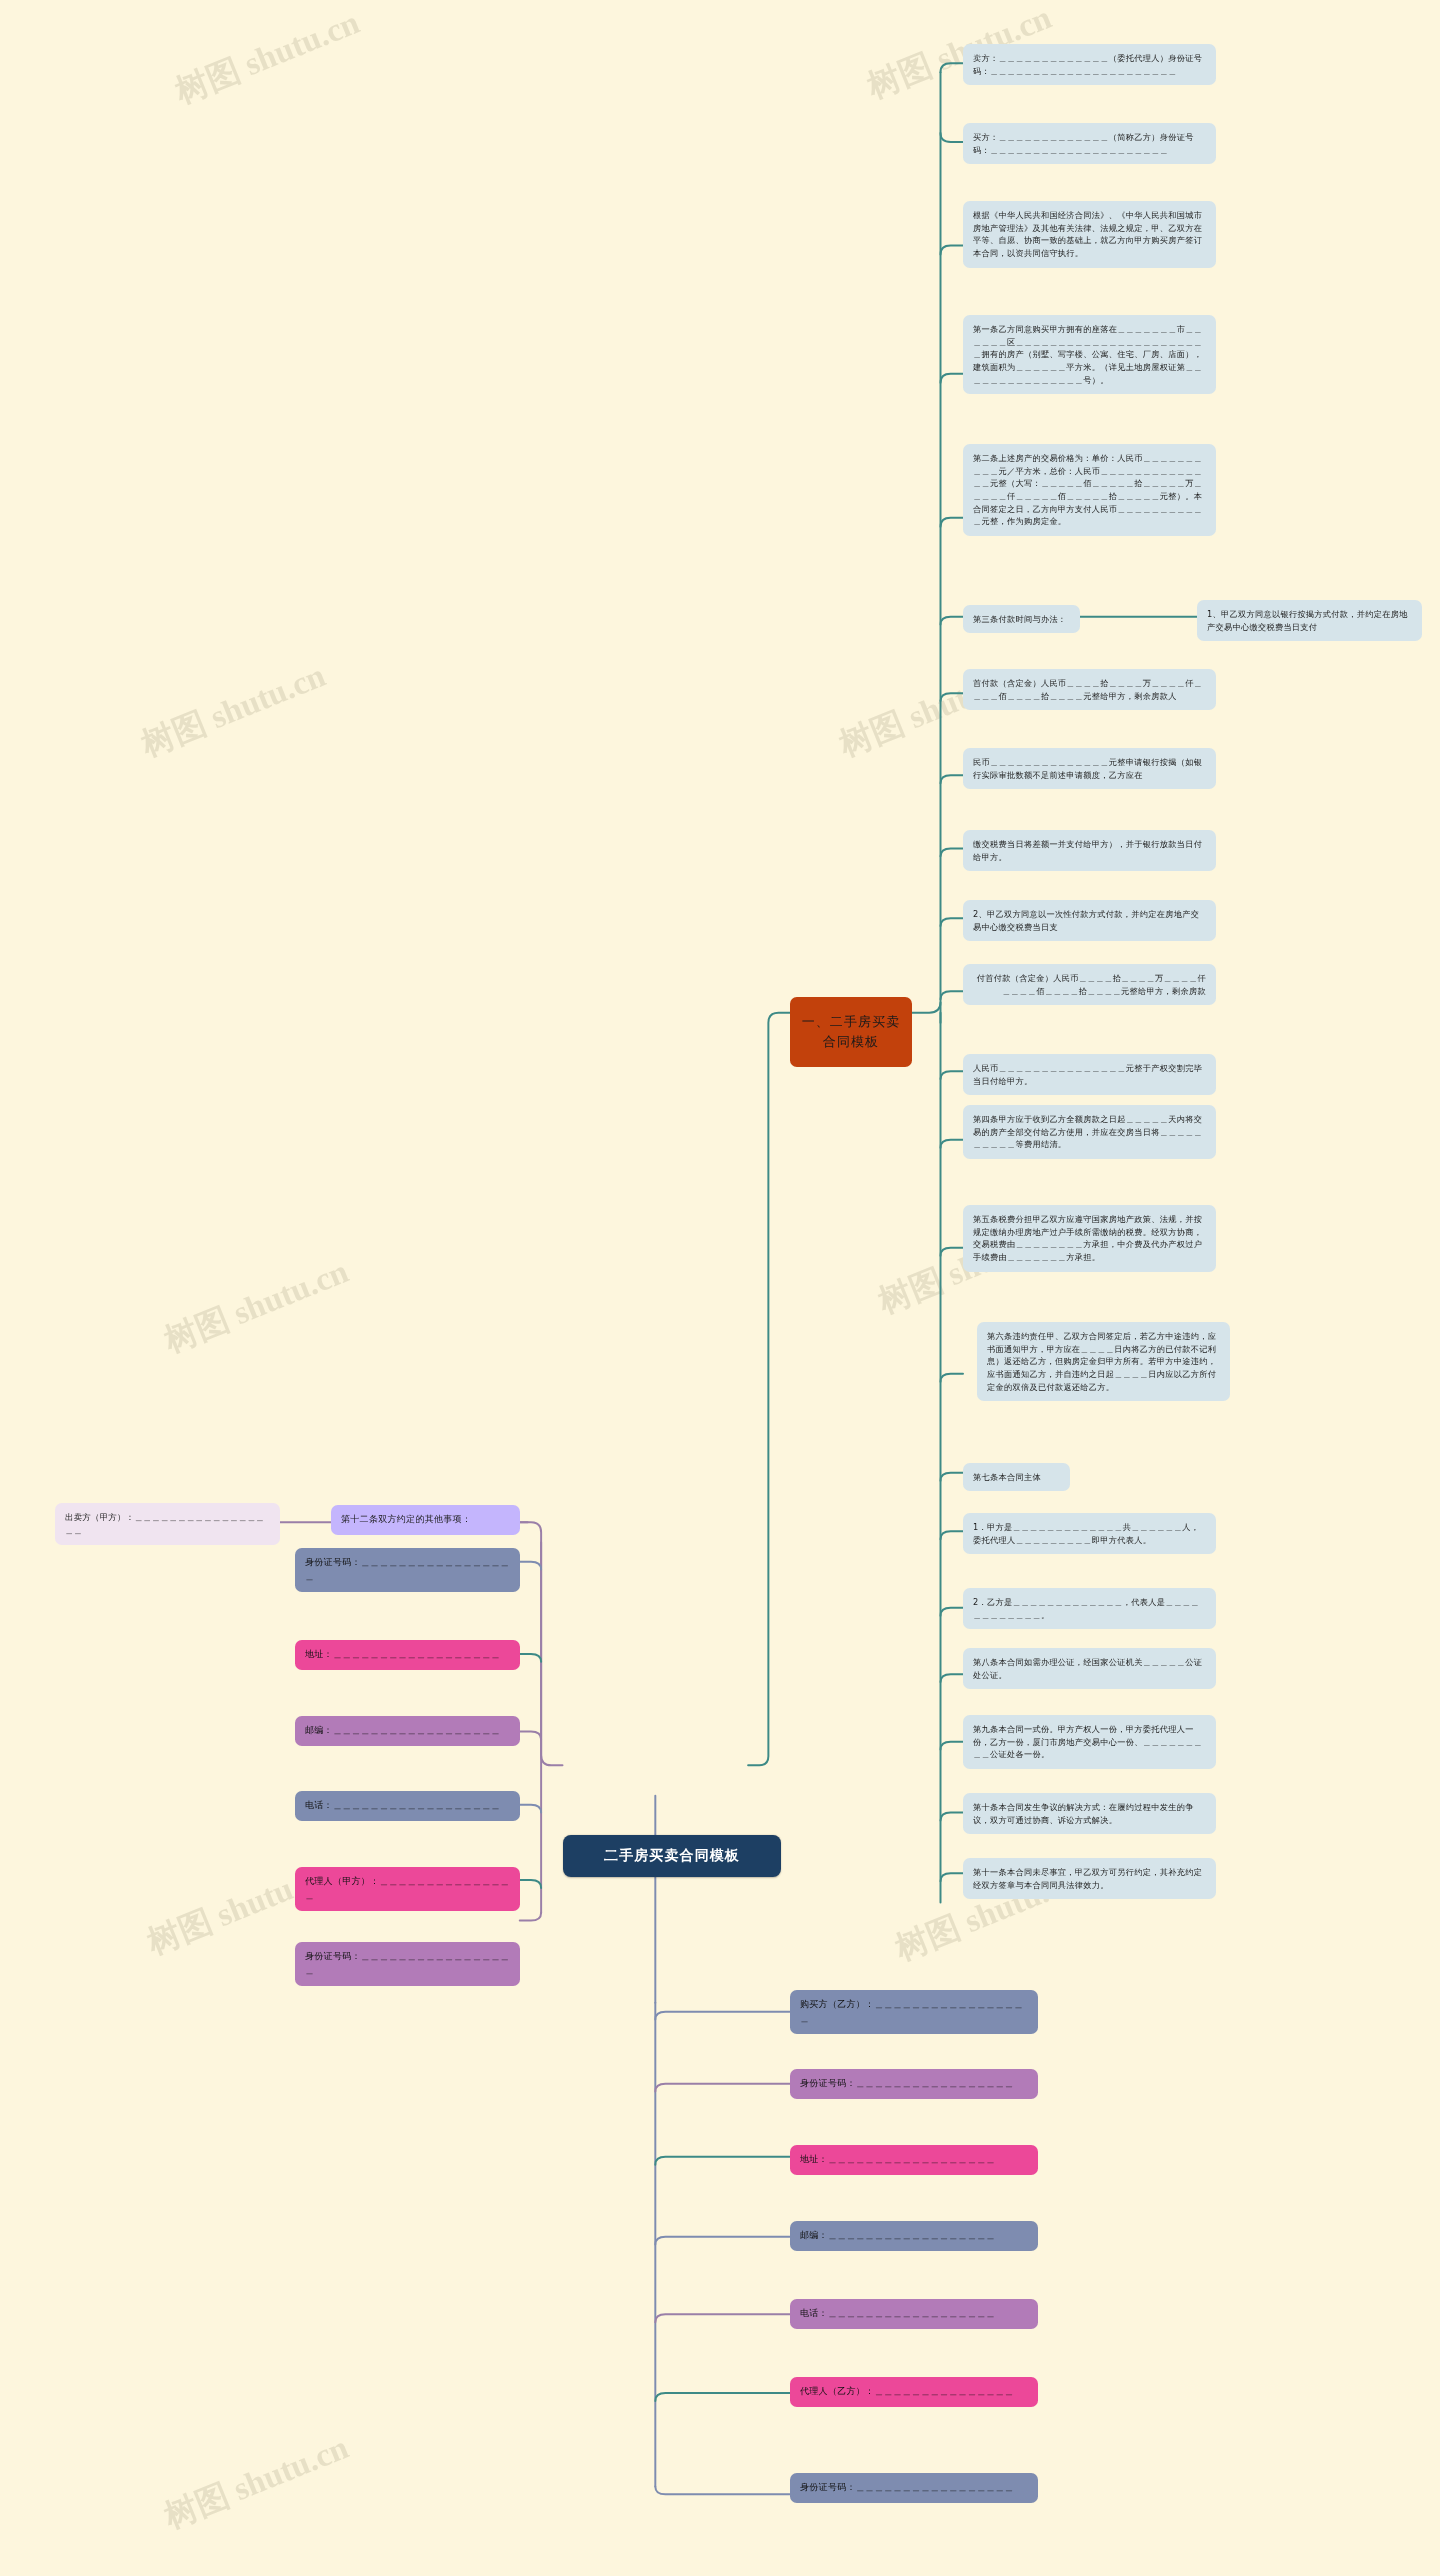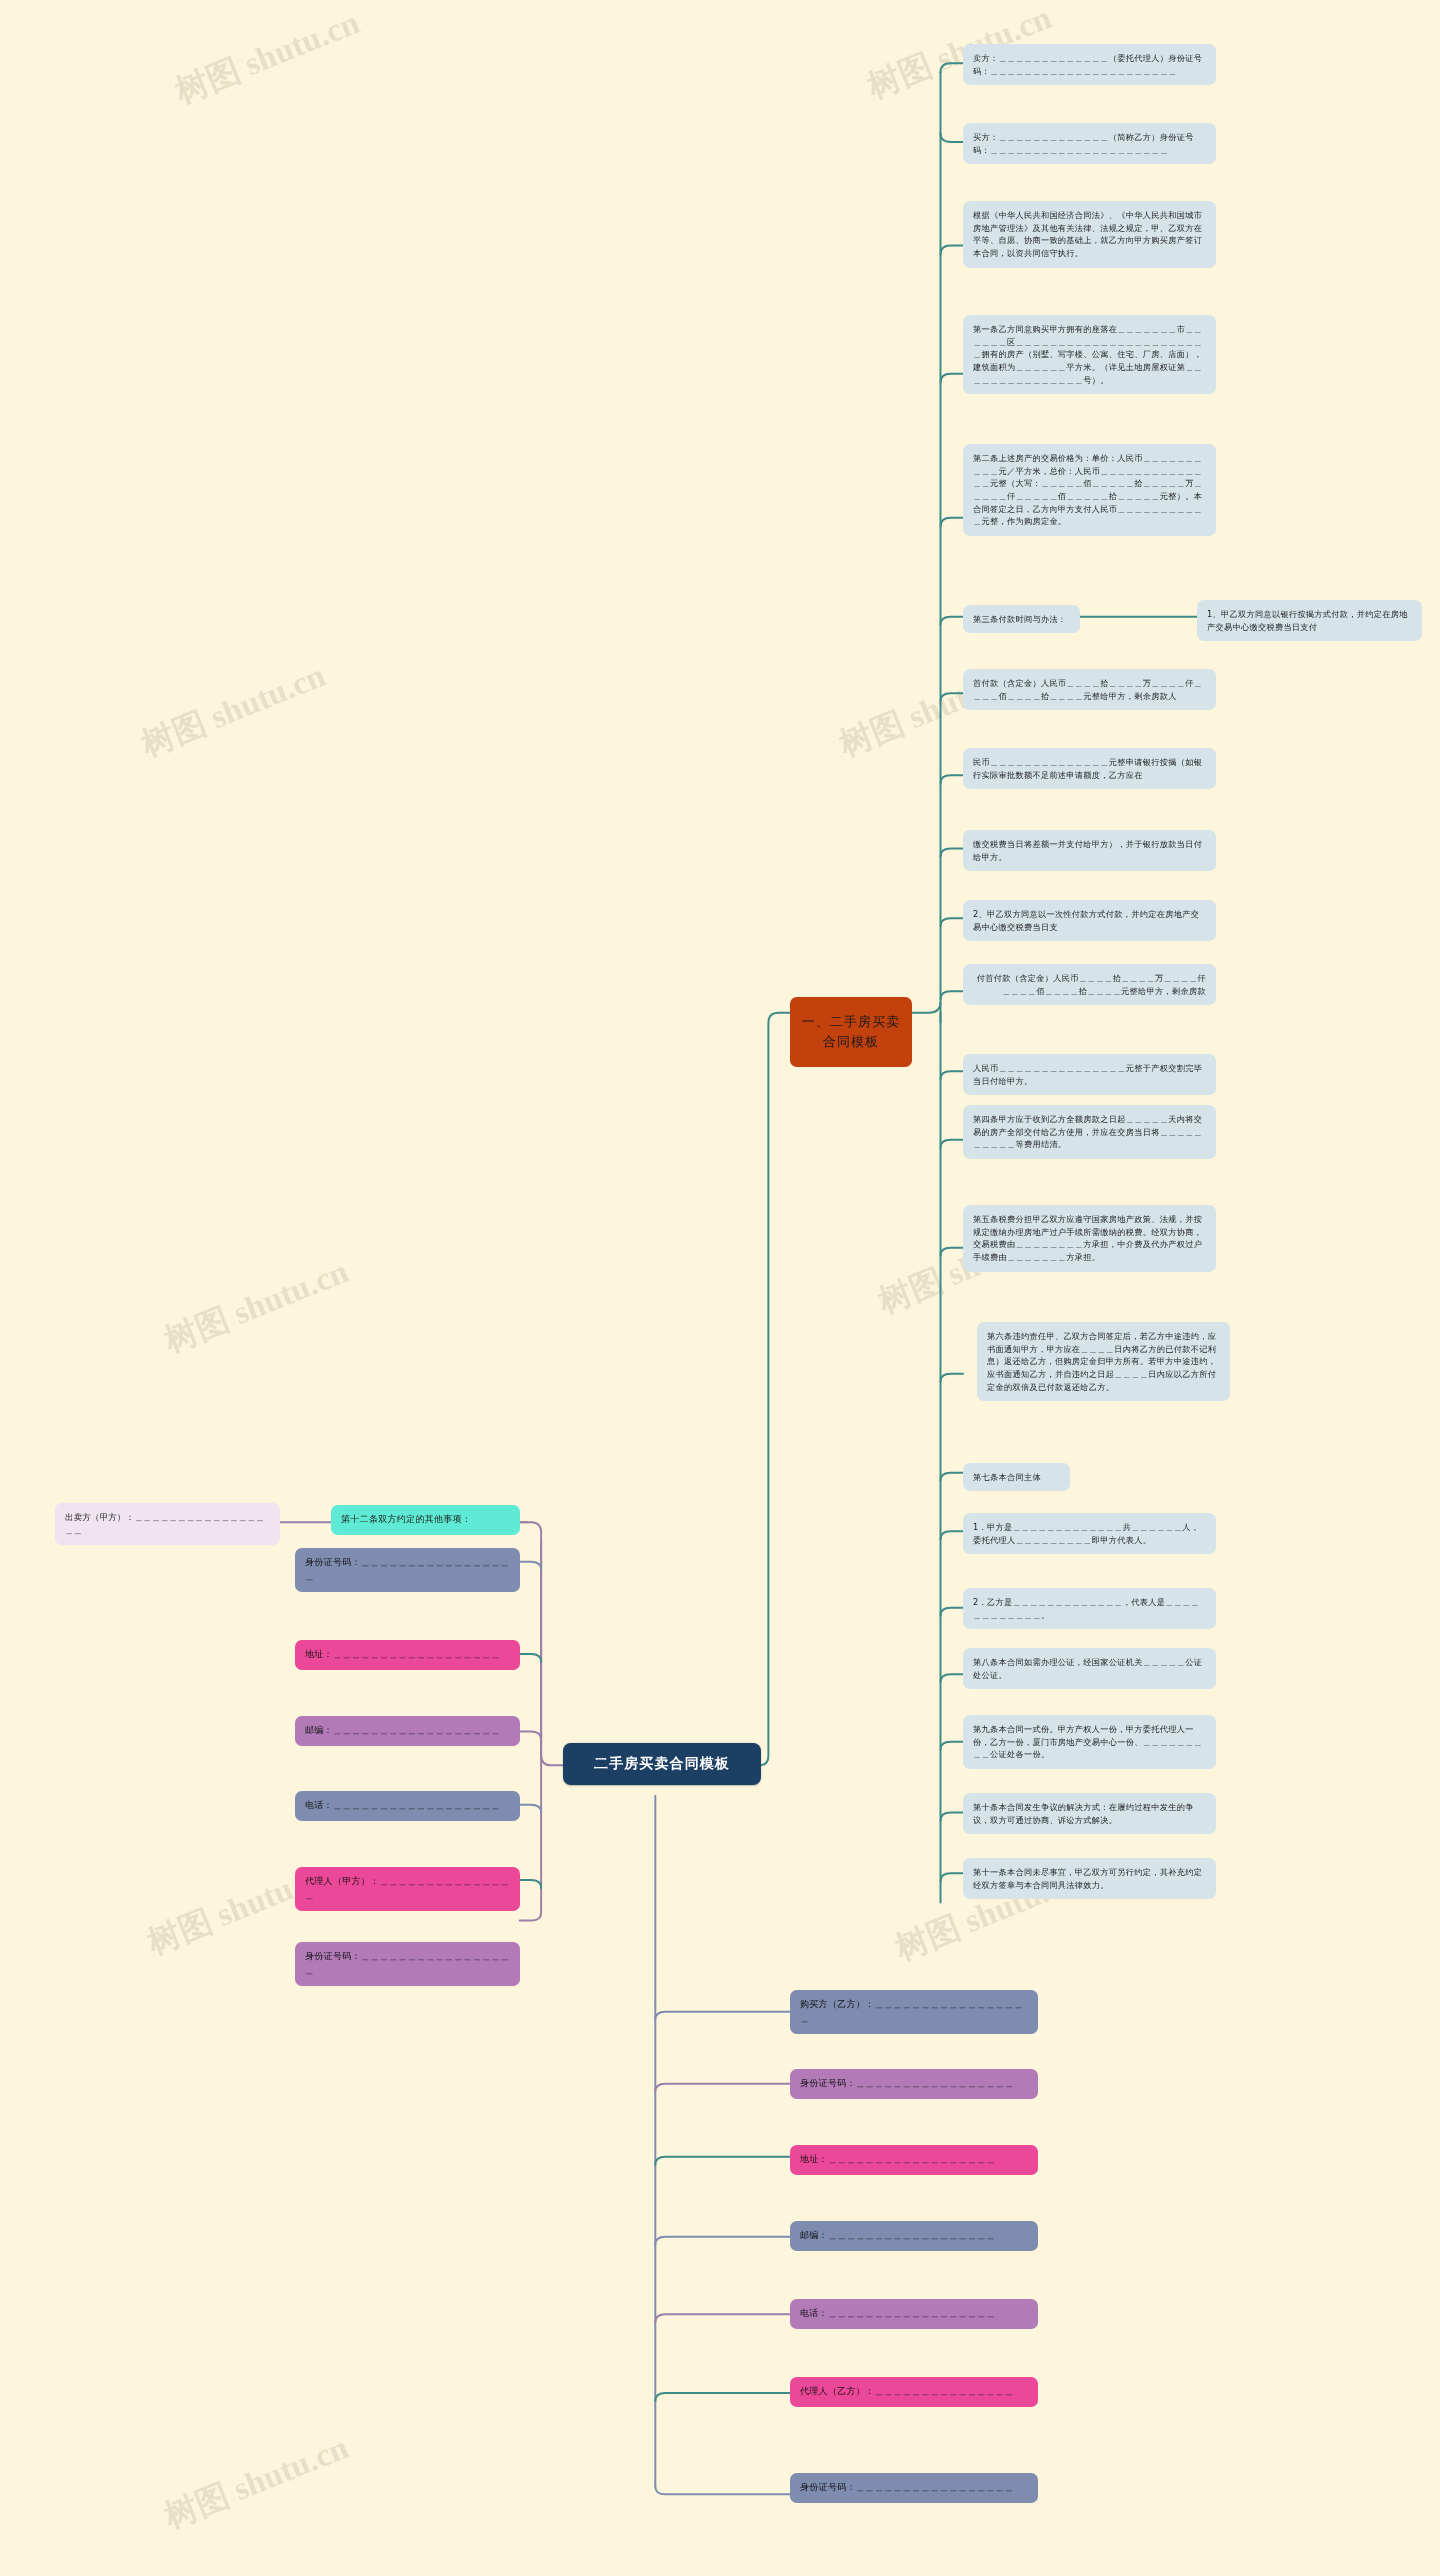--- a/index.html
+++ b/index.html
@@ -38,21 +38,21 @@
     padding:15px 10px; letter-spacing:1.1px;
   }
   .n-leaf {       
     background:#d6e4ea; color:#1c1c1c;
     font-size:8.2px;
   }
   .n-pinklite {   
     background:#f0e4f0; color:#1c1c1c; font-size:8.4px;
   }
   .n-purple {
-    background:#5eead4; color:#1c1c1c; font-size:9px;
+    background:#c4b5fd; color:#1c1c1c; font-size:9px;
   }
   .n-slate {
     background:#7e8cb0; color:#111; font-size:9px;
   }
   .n-teal {
     background:#ec4899; color:#111; font-size:9px;
   }
   .n-orchid {
     background:#b27bb8; color:#111; font-size:9px;
   }
@@ -142,21 +142,21 @@
       <path d="M1165 3590 Q1165 3576 1183 3576 H1404" stroke="#7e8cb0"></path>
       <path d="M1165 3718 Q1165 3704 1183 3704 H1404" stroke="#9a7fa8"></path>
       <path d="M1165 3848 Q1165 3834 1183 3834 H1404" stroke="#3d8a86"></path>
       <path d="M1165 3990 Q1165 3976 1183 3976 H1404" stroke="#7e8cb0"></path>
       <path d="M1165 4128 Q1165 4114 1183 4114 H1404" stroke="#9a7fa8"></path>
       <path d="M1165 4268 Q1165 4254 1183 4254 H1404" stroke="#3d8a86"></path>
       <path d="M1165 4420 Q1165 4434 1183 4434 H1404" stroke="#7e8cb0"></path>
     </g>
   </svg>
 
-  <div class="node n-root" style="left:563px; top:1743px; width:198px;">二手房买卖合同模板</div>
+  <div class="node n-root" style="left:563px; top:1835px; width:218px;">二手房买卖合同模板</div>
 
   <div class="node n-branch" style="left:790px; top:997px; width:122px;">一、二手房买卖合同模板</div>
 
   <div class="node n-leaf" style="left:963px; top:44px;   width:253px;">卖方：＿＿＿＿＿＿＿＿＿＿＿＿＿（委托代理人）身份证号码：＿＿＿＿＿＿＿＿＿＿＿＿＿＿＿＿＿＿＿＿＿＿</div>
   <div class="node n-leaf" style="left:963px; top:123px;  width:253px;">买方：＿＿＿＿＿＿＿＿＿＿＿＿＿（简称乙方）身份证号码：＿＿＿＿＿＿＿＿＿＿＿＿＿＿＿＿＿＿＿＿＿</div>
   <div class="node n-leaf" style="left:963px; top:201px;  width:253px;">根据《中华人民共和国经济合同法》、《中华人民共和国城市房地产管理法》及其他有关法律、法规之规定，甲、乙双方在平等、自愿、协商一致的基础上，就乙方向甲方购买房产签订本合同，以资共同信守执行。</div>
   <div class="node n-leaf" style="left:963px; top:315px;  width:253px;">第一条乙方同意购买甲方拥有的座落在＿＿＿＿＿＿＿市＿＿＿＿＿＿区＿＿＿＿＿＿＿＿＿＿＿＿＿＿＿＿＿＿＿＿＿＿＿拥有的房产（别墅、写字楼、公寓、住宅、厂房、店面），建筑面积为＿＿＿＿＿＿平方米。（详见土地房屋权证第＿＿＿＿＿＿＿＿＿＿＿＿＿＿＿号）。</div>
   <div class="node n-leaf" style="left:963px; top:444px;  width:253px;">第二条上述房产的交易价格为：单价：人民币＿＿＿＿＿＿＿＿＿＿元／平方米，总价：人民币＿＿＿＿＿＿＿＿＿＿＿＿＿＿元整（大写：＿＿＿＿＿佰＿＿＿＿＿拾＿＿＿＿＿万＿＿＿＿＿仟＿＿＿＿＿佰＿＿＿＿＿拾＿＿＿＿＿元整）。本合同签定之日，乙方向甲方支付人民币＿＿＿＿＿＿＿＿＿＿＿元整，作为购房定金。</div>
   <div class="node n-leaf" style="left:963px; top:605px; width:117px;">第三条付款时间与办法：</div>
   <div class="node n-leaf" style="left:1197px; top:600px; width:225px;">1、甲乙双方同意以银行按揭方式付款，并约定在房地产交易中心缴交税费当日支付</div>

